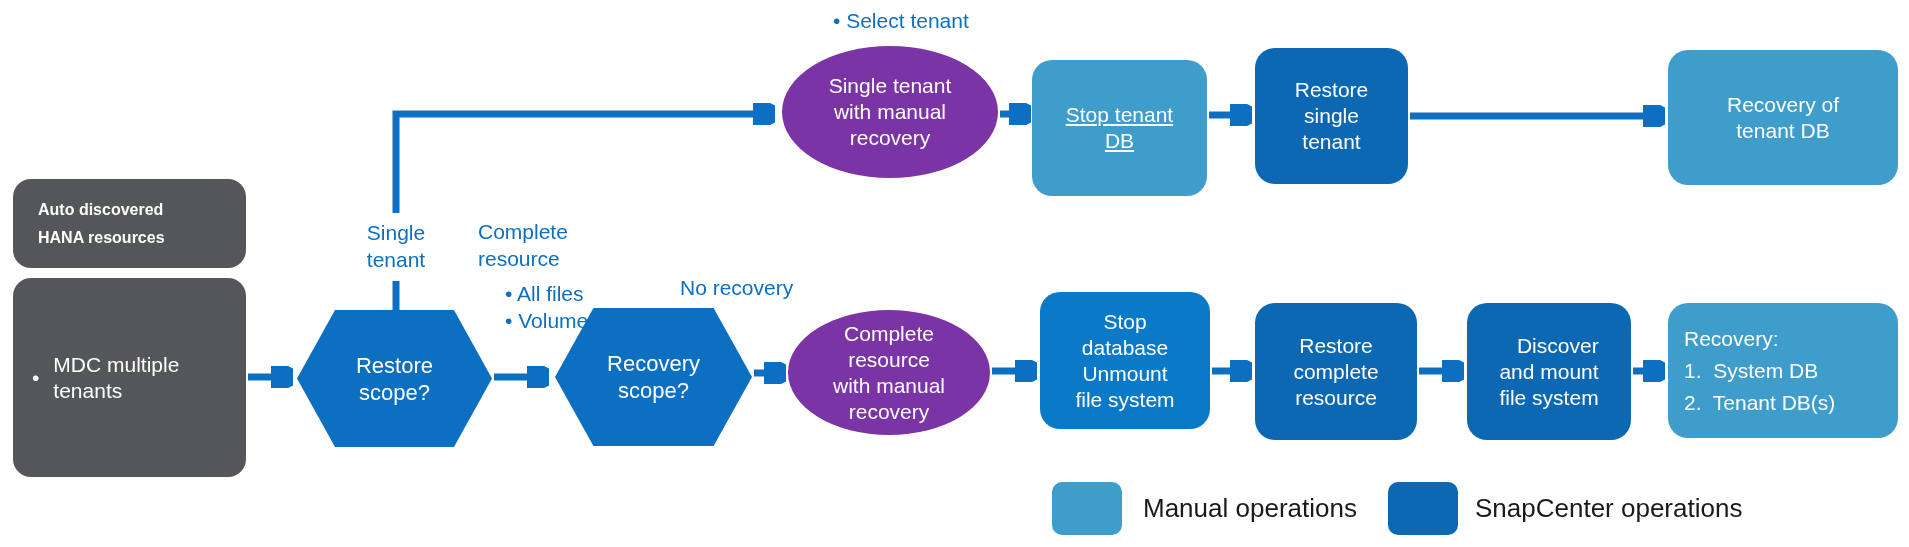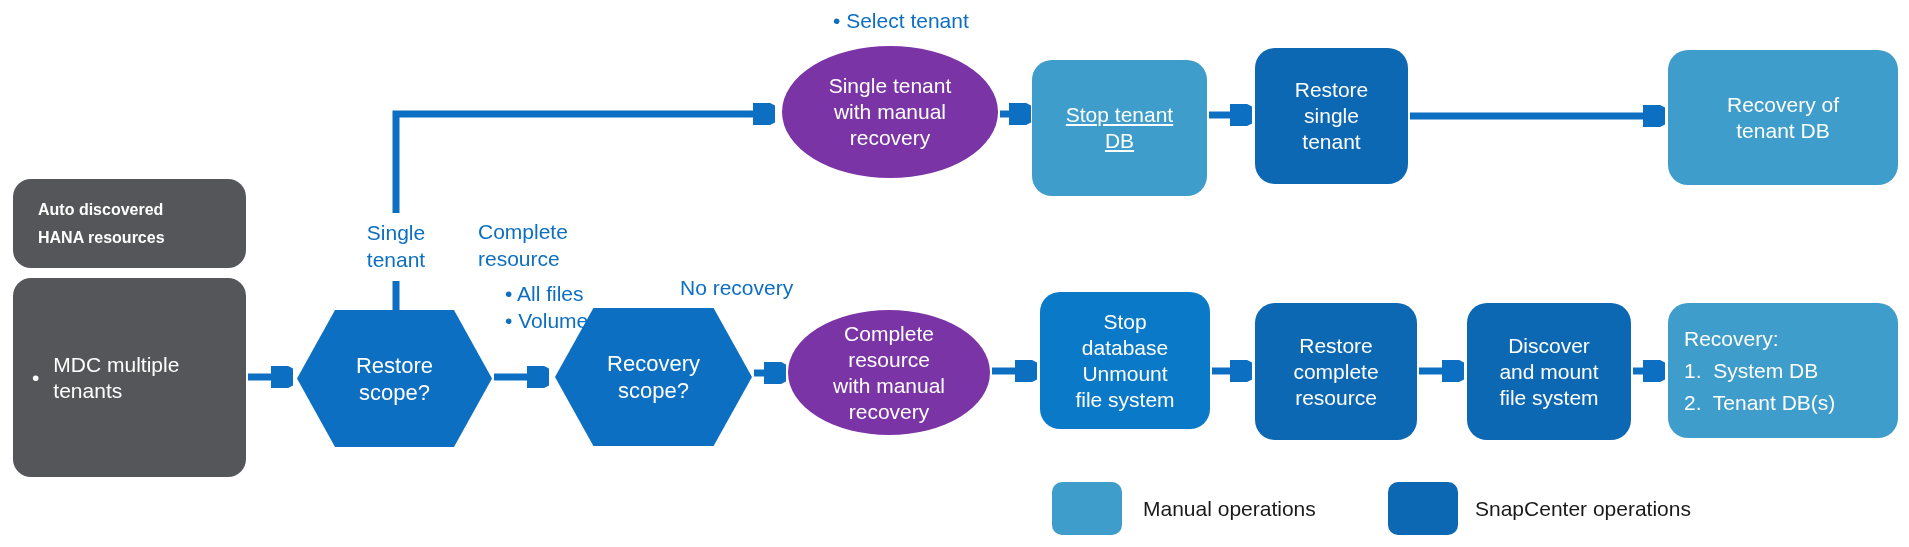--- a/index.html
+++ b/index.html
@@ -49,21 +49,21 @@
   }
   .pill.left{justify-content:flex-start;text-align:left;padding-left:16px;line-height:32px;}
   .teal{background:var(--manual-teal);}
   .dark{background:var(--snapcenter-blue);}
   .process{background:var(--process-blue);}
   .pre{white-space:pre-line;}
   .prewrap{white-space:pre-wrap;}
   .blue-label{color:var(--blue);font-size:21px;line-height:27px;z-index:3;}
   .center{text-align:center;}
   .swatch{width:70px;height:53px;border-radius:10px;}
-  .legend-label{color:var(--legend-text);font-size:21px;line-height:23px;}
+  .legend-label{color:var(--legend-text);font-size:26px;line-height:23px;}
 </style>
 </head>
 <body>
 
 <div class="stage">
 
   <svg class="connectors" width="1909" height="547" viewBox="0 0 1909 547">
     <defs>
       <marker id="ah" markerUnits="userSpaceOnUse" markerWidth="22" markerHeight="22" viewBox="0 0 10 10" refX="0.5" refY="5" orient="auto">
         <path d="M0 0 L10 5 L0 10 Z" stroke="none" fill="var(--blue)"></path>
@@ -150,21 +150,21 @@
 Unmount
 file system</span>
   </div>
 
   <div class="abs shape pill dark" style="left:1255px;top:303px;width:162px;height:137px;">
     <span class="pre">Restore
 complete
 resource</span>
   </div>
 
-  <div class="abs shape pill dark" style="left:1467px;top:303px;width:164px;height:137px;">
+  <div class="abs shape pill dark" style="left:1467px;top:303px;width:164px;height:137px;text-align:right;">
     <span class="pre">Discover
 and mount
 file system</span>
   </div>
 
   <div class="abs shape pill teal left" style="left:1668px;top:303px;width:230px;height:135px;">
     <span class="prewrap">Recovery:
 1.  System DB
 2.  Tenant DB(s)</span>
   </div>

